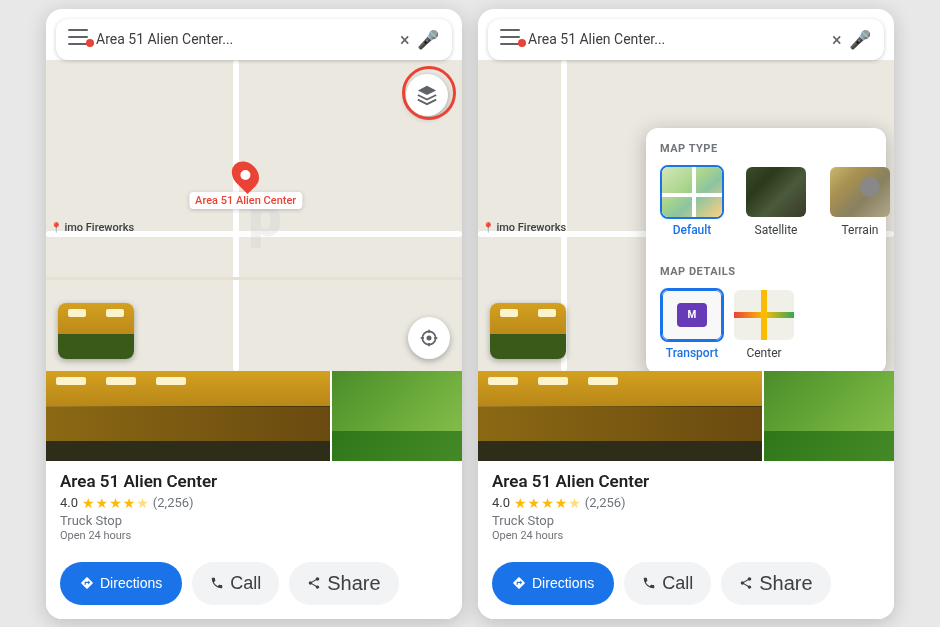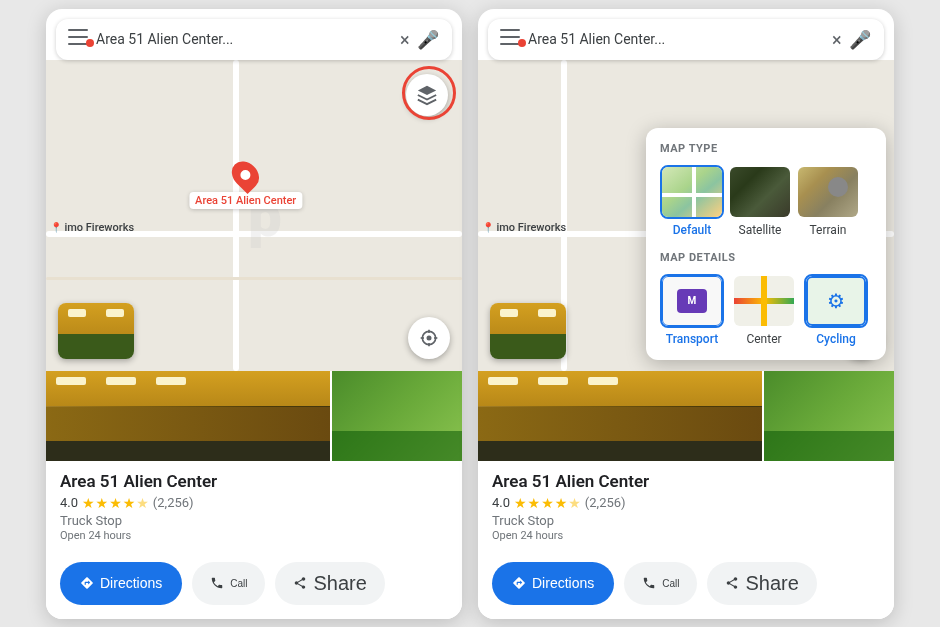--- a/index.html
+++ b/index.html
@@ -307,21 +307,21 @@
       align-items: center;
       gap: 6px;
       cursor: pointer;
     }
     .btn-call {
       background: #f1f3f4;
       color: #3c4043;
       border: none;
       border-radius: 24px;
       padding: 10px 18px;
-      font-size: 10px;
+      font-size: 18px;
       font-weight: 500;
       display: flex;
       align-items: center;
       gap: 6px;
       cursor: pointer;
     }
     .btn-share {
       background: #f1f3f4;
       color: #3c4043;
       border: none;
@@ -349,22 +349,22 @@
     }
     .popup-section-title {
       font-size: 11px;
       font-weight: 700;
       color: #70757a;
       letter-spacing: 0.5px;
       margin-bottom: 10px;
     }
     .map-type-grid {
       display: flex;
-      gap: 4px;
-      margin-bottom: 14px;
+      gap: 20px;
+      margin-bottom: 28px;
     }
     .map-type-item {
       display: flex;
       flex-direction: column;
       align-items: center;
       gap: 4px;
       cursor: pointer;
     }
     .map-type-thumb {
       width: 64px;
@@ -739,26 +739,20 @@
         <div class="map-type-item">
           <div class="map-type-thumb">
             <div class="thumb-traffic">
               <div class="thumb-traffic-road"></div>
               <div class="thumb-traffic-road2"></div>
             </div>
           </div>
           <span class="map-type-label">Center</span>
         </div>
 
-        <div class="map-type-item">
-          <div class="map-type-thumb active">
-            <div class="thumb-cycling"></div>
-          </div>
-          <span class="map-type-label active">Cycling</span>
-        </div>
       </div>
     </div>
   </div>
 
   <div class="bottom-card">
     <div class="place-images">
       <div class="place-img-main">
         <div class="store-ceiling">
           <div class="store-lights">
             <div class="store-light"></div>

